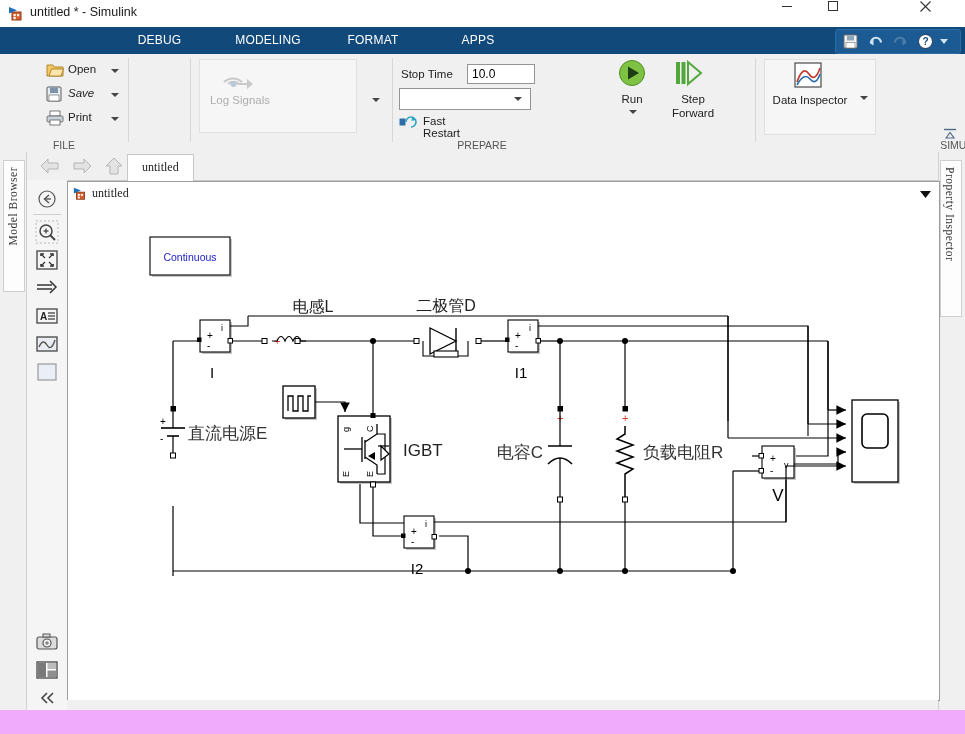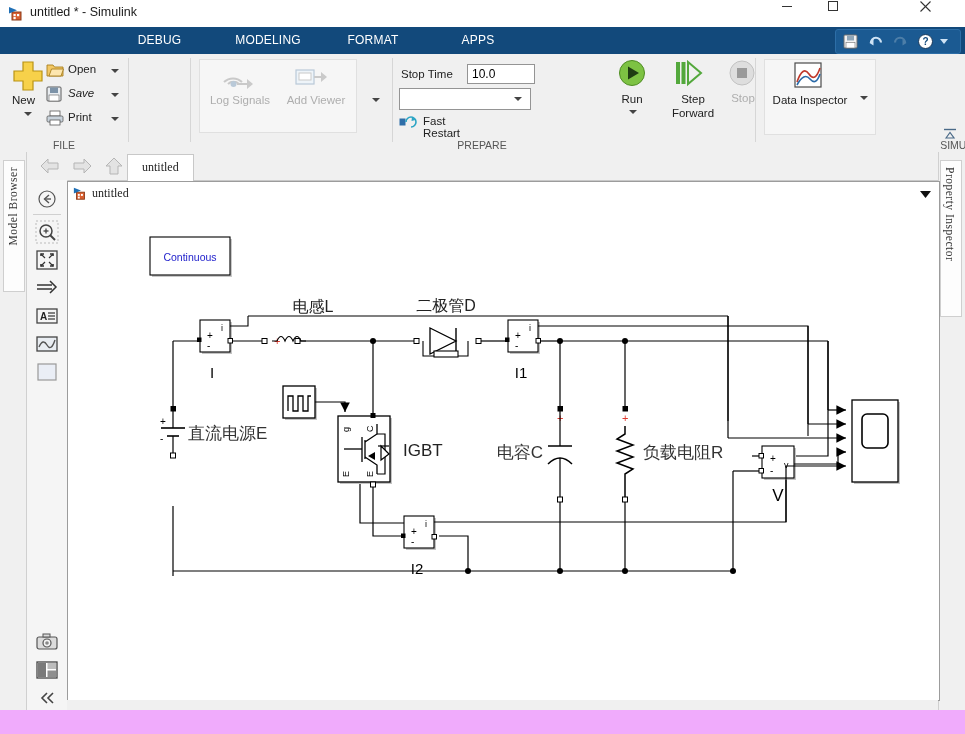--- a/index.html
+++ b/index.html
@@ -166,29 +166,20 @@
         <svg width="10" height="10" viewBox="0 0 10 10">
             <path d="M1 3 L9 3 L5 8 Z" fill="#cfe3f5"></path>
           </svg>
       </span>
     </div>
   </div>
 
   <div class="ribbon">
 
     <div style="position:absolute;left:0;top:0;width:128px;height:98px;">
-      <div style="position:absolute;left:6px;top:6px;width:44px;height:72px;">
-        <span>
-          <svg width="34" height="32" viewBox="0 0 34 32" style="position:absolute;left:5px;top:0;">
-            <path d="M12 2 L22 2 L22 11 L31 11 L31 21 L22 21 L22 30 L12 30 L12 21 L3 21 L3 11 L12 11 Z" fill="#f7d14a" stroke="#b99315" stroke-width="1.2"></path>
-          </svg>
-        </span>
-        <div class="rlabel" style="position:absolute;left:6px;top:34px;">New</div>
-        <span style="position:absolute;left:18px;top:52px;" class="caret"></span>
-      </div>
 
       <div style="position:absolute;left:46px;top:6px;width:76px;height:22px;">
         <span>
           <svg width="18" height="16" viewBox="0 0 18 16" style="position:absolute;left:0;top:2px;">
             <path d="M1 3 L7 3 L8.5 5 L17 5 L17 14 L1 14 Z" fill="#f3c865" stroke="#a8801f" stroke-width=".9"></path>
             <path d="M3 14 L5.5 7 L17.5 7 L15 14 Z" fill="#fde6ae" stroke="#a8801f" stroke-width=".9"></path>
           </svg>
         </span>
         <span class="rlabel" style="position:absolute;left:22px;top:3px;">Open</span>
         <span class="caret" style="position:absolute;left:65px;top:9px;"></span>
@@ -231,31 +222,20 @@
           <svg width="40" height="30" viewBox="0 0 40 30" style="position:absolute;left:15px;top:0;">
             <path d="M4 20 A13 13 0 0 1 22 20" fill="none" stroke="#c9c9c9" stroke-width="2"></path>
             <path d="M8 22 A8 8 0 0 1 19 22" fill="none" stroke="#c9c9c9" stroke-width="2"></path>
             <circle cx="13.5" cy="22" r="3" fill="#b9c9d8"></circle>
             <path d="M17 22 L27 22" stroke="#c9c9c9" stroke-width="2"></path>
             <path d="M27 17 L27 27 L33 22 Z" fill="#cacaca"></path>
           </svg>
         </span>
         <div class="rlabel dim" style="position:absolute;left:0;top:31px;width:70px;text-align:center;line-height:14px;">Log Signals</div>
       </div>
-      <div style="position:absolute;left:90px;top:8px;width:70px;height:66px;">
-        <span>
-          <svg width="40" height="30" viewBox="0 0 40 30" style="position:absolute;left:12px;top:0;">
-            <rect x="3" y="8" width="18" height="14" fill="#eef4f9" stroke="#b9c9d8" stroke-width="1.2"></rect>
-            <rect x="6" y="11" width="12" height="7" fill="#fff" stroke="#cacaca"></rect>
-            <path d="M21 15 L28 15" stroke="#cacaca" stroke-width="2"></path>
-            <path d="M28 10 L28 20 L34 15 Z" fill="#cacaca"></path>
-          </svg>
-        </span>
-        <div class="rlabel dim" style="position:absolute;left:0;top:31px;width:70px;text-align:center;line-height:14px;">Add Viewer</div>
-      </div>
       <span class="caret" style="position:absolute;left:181px;top:44px;"></span>
       <div class="grp-label" style="left:191px;width:200px;">PREPARE</div>
     </div>
     <div class="grp-sep" style="left:392px;"></div>
 
     <div style="position:absolute;left:393px;top:0;width:360px;height:98px;">
       <span class="rlabel" style="position:absolute;left:8px;top:14px;">Stop Time</span>
       <input style="position: absolute; left: 74px; top: 10px; width: 58px; height: 18px; border: 1px solid rgb(148, 148, 148); background: rgb(255, 255, 255); font-family: &quot;Liberation Sans&quot;, sans-serif; font-size: 12px; padding: 0px 4px;" value="10.0">
       <div style="position:absolute;left:6px;top:34px;width:130px;height:20px;border:1px solid #949494;background:#fff;">
         <span class="rlabel" style="position:absolute;left:5px;top:20px;margin-top:48px;">Normal</span>
@@ -288,29 +268,20 @@
         <span>
           <svg width="34" height="30" viewBox="0 0 34 30" style="position:absolute;left:16px;top:0;">
             <rect x="1" y="2" width="4" height="22" fill="#53a83c"></rect>
             <rect x="6.5" y="2" width="4" height="22" fill="#53a83c"></rect>
             <path d="M13 2 L13 24 L26 13 Z" fill="none" stroke="#53a83c" stroke-width="2"></path>
           </svg>
         </span>
         <div class="rlabel" style="position:absolute;left:0;top:32px;width:68px;text-align:center;line-height:14px;">Step Forward</div>
       </div>
 
-      <div style="position:absolute;left:334px;top:6px;width:52px;height:72px;">
-        <span>
-          <svg width="30" height="30" viewBox="0 0 30 30" style="position:absolute;left:0;top:0;">
-            <circle cx="15" cy="13" r="12" fill="#dedede" stroke="#c2c2c2"></circle>
-            <rect x="10" y="8" width="10" height="10" fill="#9a9a9a"></rect>
-          </svg>
-        </span>
-        <div class="rlabel dim" style="position:absolute;left:-8px;top:32px;width:48px;text-align:center;">Stop</div>
-      </div>
 
       <div class="grp-label" style="left:393px;width:360px;">SIMULATE</div>
     </div>
     <div class="grp-sep" style="left:755px;"></div>
 
     <div style="position:absolute;left:756px;top:0;width:130px;height:98px;">
       <div style="position:absolute;left:8px;top:5px;width:110px;height:74px;border:1px solid #e0e0e0;background:#f6f6f6;"></div>
       <div style="position:absolute;left:14px;top:8px;width:80px;height:68px;">
         <span>
           <svg width="30" height="28" viewBox="0 0 30 28" style="position:absolute;left:24px;top:0;">

